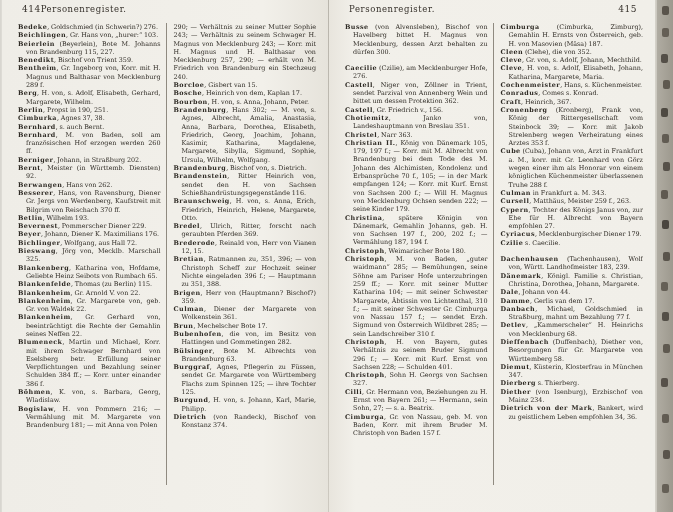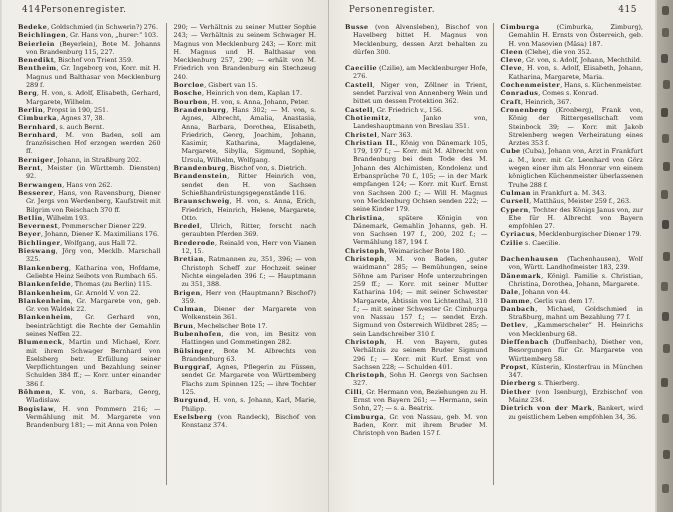--- a/index.html
+++ b/index.html
@@ -105,21 +105,21 @@
             <div class="entry"><span class="head">Bredel</span>, Ulrich, Ritter, forscht nach geraubten Pferden 369.</div>
             <div class="entry"><span class="head">Brederode</span>, Reinald von, Herr von Vianen 12, 15.</div>
             <div class="entry"><span class="head">Bretian</span>, Ratmannen zu, 351, 396; — von Christoph Scheff zur Hochzeit seiner Nichte eingeladen 396 f.; — Hauptmann zu 351, 388.</div>
             <div class="entry"><span class="head">Brigen</span>, Herr von (Hauptmann? Bischof?) 359.</div>
             <div class="entry"><span class="head">Culman</span>, Diener der Margarete von Wolkenstein 361.</div>
             <div class="entry"><span class="head">Brun</span>, Mechelscher Bote 17.</div>
             <div class="entry"><span class="head">Bubenhofen</span>, die von, im Besitz von Hattingen und Gommetingen 282.</div>
             <div class="entry"><span class="head">Bülsinger</span>, Bote M. Albrechts von Brandenburg 63.</div>
             <div class="entry"><span class="head">Burggraf</span>, Agnes, Pflegerin zu Füssen, sendet Gr. Margarete von Württemberg Flachs zum Spinnen 125; — ihre Tochter 125.</div>
             <div class="entry"><span class="head">Burgund</span>, H. von, s. Johann, Karl, Marie, Philipp.</div>
-            <div class="entry"><span class="head">Eselsberg</span> (von Randeck), Bischof von Konstanz 374.</div>
+            <div class="entry"><span class="head">Dietrich</span> (von Randeck), Bischof von Konstanz 374.</div>
           </div>
       </div>
     </div>
 
     <div class="gutter"></div>
 
     <div class="page page-right">
       <div class="running-head">
         <span class="title">Personenregister.</span>
         <span class="pageno">415</span>
@@ -156,21 +156,21 @@
             <div class="entry"><span class="head">Cypern</span>, Tochter des Königs Janus von, zur Ehe für H. Albrecht von Bayern empfohlen 27.</div>
             <div class="entry"><span class="head">Cyriacus</span>, Mecklenburgischer Diener 179.</div>
             <div class="entry"><span class="head">Czilie</span> s. Caecilie.</div>
             <div class="entry gap lead"><span class="head">Dachenhausen</span> (Tachenhausen), Wolf von, Württ. Landhofmeister 183, 239.</div>
             <div class="entry"><span class="head">Dänemark</span>, Königl. Familie s. Christian, Christina, Dorothea, Johann, Margarete.</div>
             <div class="entry"><span class="head">Dale</span>, Johann von 44.</div>
             <div class="entry"><span class="head">Damme</span>, Gerlis van dem 17.</div>
             <div class="entry"><span class="head">Danbach</span>, Michael, Goldschmied in Straßburg, mahnt um Bezahlung 77 f.</div>
             <div class="entry"><span class="head">Detlev</span>, „Kammerscheler“ H. Heinrichs von Mecklenburg 68.</div>
             <div class="entry"><span class="head">Dieffenbach</span> (Duffenbach), Diether von, Besorgungen für Gr. Margarete von Württemberg 58.</div>
-            <div class="entry"><span class="head">Propst</span>, Küsterin, Klosterfrau in München 347.</div>
+            <div class="entry"><span class="head">Diemut</span>, Küsterin, Klosterfrau in München 347.</div>
             <div class="entry"><span class="head">Dierberg</span> s. Thierberg.</div>
             <div class="entry"><span class="head">Diether</span> (von Isenburg), Erzbischof von Mainz 234.</div>
             <div class="entry"><span class="head">Dietrich von der Mark</span>, Bankert, wird zu geistlichem Leben empfohlen 34, 36.</div>
           </div>
       </div>
     </div>
 
   </div>
   <div class="edge"></div>
 </div>

